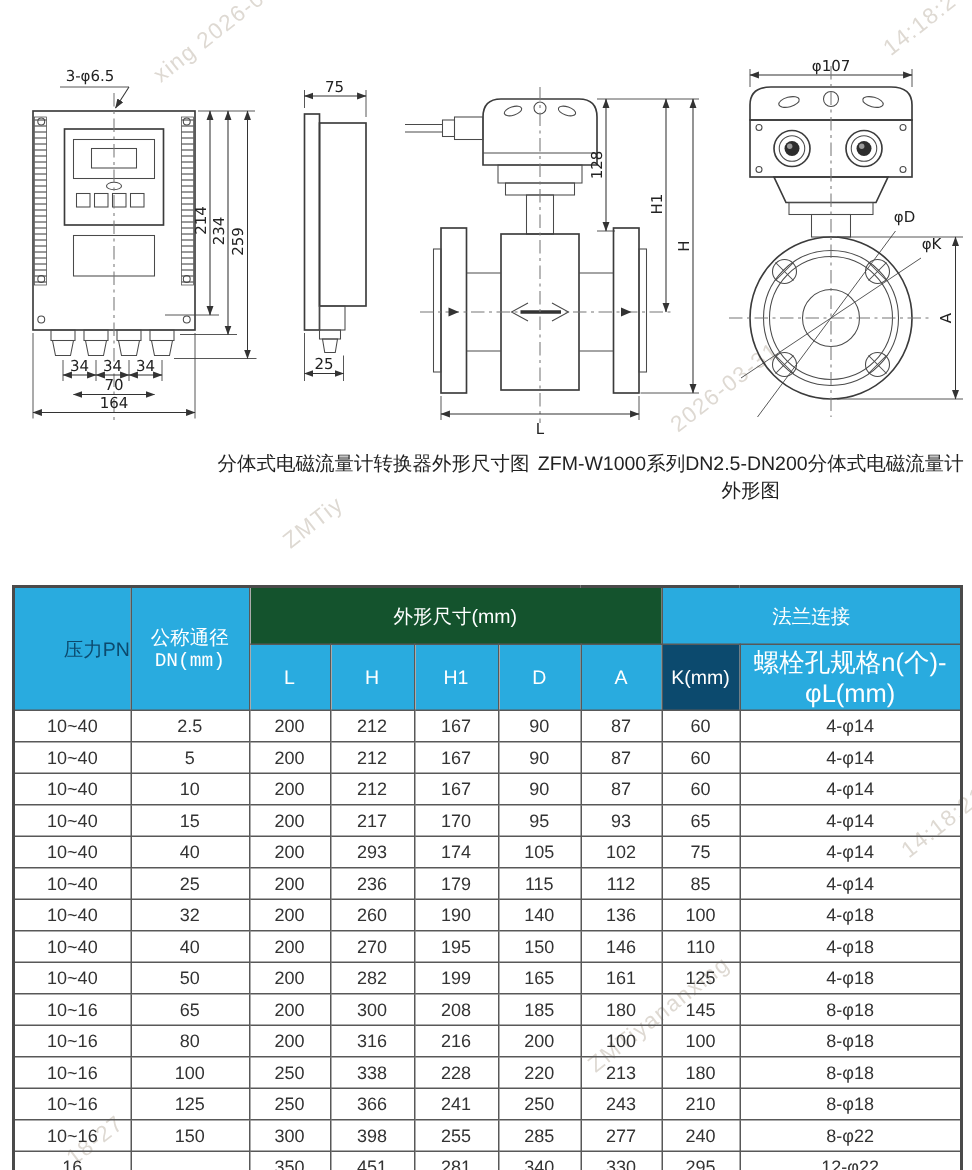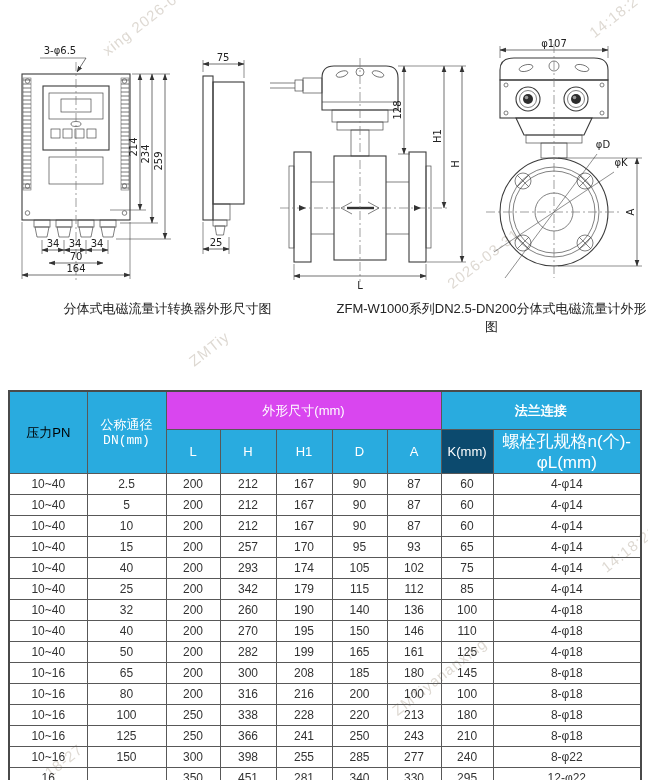--- a/index.html
+++ b/index.html
@@ -13,21 +13,21 @@
   svg.drawings{display:block;margin-top:14px}
   svg.drawings text{font-family:"DejaVu Sans",sans-serif;font-size:10px;fill:#222;text-anchor:middle}
   .o{fill:none;stroke:#3b3b3b;stroke-width:1.1}
   .t{fill:none;stroke:#4a4a4a;stroke-width:.7}
   .cl{fill:none;stroke:#777;stroke-width:.7;stroke-dasharray:9 3 2 3}
   .ext{fill:none;stroke:#444;stroke-width:.6}
   .dim{fill:none;stroke:#333;stroke-width:.7;marker-start:url(#arr);marker-end:url(#arr)}
   .dimE{fill:none;stroke:#333;stroke-width:.7;marker-end:url(#arr)}
   .hatchbar{fill:url(#hatch);stroke:#4a4a4a;stroke-width:.5}
   .captions{display:flex;margin-top:6px;font-size:13px;color:#222}
-  .cap-left{width:335px;text-align:center;}
+  .cap-left{width:335px;text-align:right;padding-left:18px}
   .cap-right{flex:1;text-align:center}
   table.dims{
     border-collapse:collapse;table-layout:fixed;width:632px;margin:54px 8px 0 8px;
     font-size:12px;border:2px solid #4a4a4a;
   }
   table.dims th,table.dims td{border:1px solid #585858;text-align:center;vertical-align:middle;padding:0;overflow:hidden}
   table.dims thead th{color:#fff;font-weight:normal;font-size:13px}
   table.dims thead tr.grp th{height:37px}
   table.dims thead tr.sub th{height:26px}
   table.dims thead th.bolt-col{font-size:17px}
@@ -255,27 +255,27 @@
         <col style="width:54px">
       <col style="width:56px">
         <col style="width:56px">
         <col style="width:55px">
       <col style="width:54px">
         <col style="width:52px">
         <col style="width:148px">
     </colgroup>
     <thead>
       <tr class="grp">
-        <th rowspan="2" style="background: rgb(41, 171, 223); color: #000000;">压力PN</th>
+        <th rowspan="2" style="background: rgb(41, 171, 223); color: #0c4a6e; text-align: right;">压力PN</th>
         <th rowspan="2" style="background: rgb(41, 171, 223); color: rgb(255, 255, 255); font-family: Liberation Mono, monospace;">
           <div class="dn2">公称通径</div>
           <div class="dn2">DN(mm)</div>
         </th>
-        <th colspan="5" style="background: #d946ef; color: rgb(255, 255, 255);">外形尺寸(mm)</th>
-        <th colspan="2" style="background: rgb(41, 171, 223); color: rgb(255, 255, 255); font-weight: bold;">法兰连接</th>
+        <th colspan="5" style="background: #14532d; color: rgb(255, 255, 255);">外形尺寸(mm)</th>
+        <th colspan="2" style="background: rgb(41, 171, 223); color: rgb(255, 255, 255);">法兰连接</th>
       </tr>
       <tr class="sub">
         <th style="background: rgb(41, 171, 223); color: rgb(255, 255, 255);">L</th>
         <th style="background: rgb(41, 171, 223); color: rgb(255, 255, 255);">H</th>
         <th style="background: rgb(41, 171, 223); color: rgb(255, 255, 255);">H1</th>
         <th style="background: rgb(41, 171, 223); color: rgb(255, 255, 255);">D</th>
         <th style="background: rgb(41, 171, 223); color: rgb(255, 255, 255);">A</th>
         <th style="background: #0c4a6e; color: rgb(255, 255, 255);">K(mm)</th>
         <th class="bolt-col" style="background: rgb(41, 171, 223); color: rgb(255, 255, 255);">螺栓孔规格n(个)-φL(mm)</th>
       </tr>
@@ -311,21 +311,21 @@
           <td>167</td>
           <td>90</td>
           <td>87</td>
           <td>60</td>
           <td>4-φ14</td>
         </tr>
         <tr>
           <td>10~40</td>
           <td>15</td>
           <td>200</td>
-          <td>257</td>
+          <td>217</td>
           <td>170</td>
           <td>95</td>
           <td>93</td>
           <td>65</td>
           <td>4-φ14</td>
         </tr>
         <tr>
           <td>10~40</td>
           <td>40</td>
           <td>200</td>
@@ -333,21 +333,21 @@
           <td>174</td>
           <td>105</td>
           <td>102</td>
           <td>75</td>
           <td>4-φ14</td>
         </tr>
         <tr>
           <td>10~40</td>
           <td>25</td>
           <td>200</td>
-          <td>342</td>
+          <td>236</td>
           <td>179</td>
           <td>115</td>
           <td>112</td>
           <td>85</td>
           <td>4-φ14</td>
         </tr>
         <tr>
           <td>10~40</td>
           <td>32</td>
           <td>200</td>

